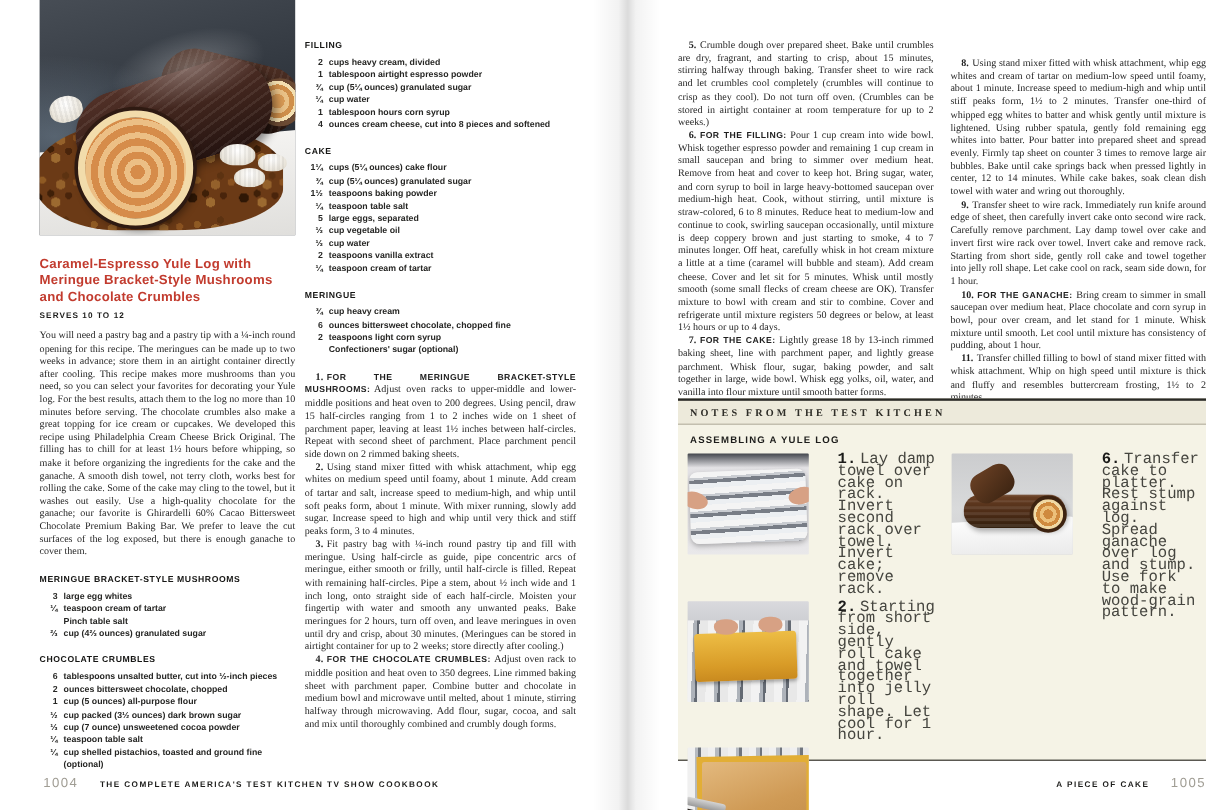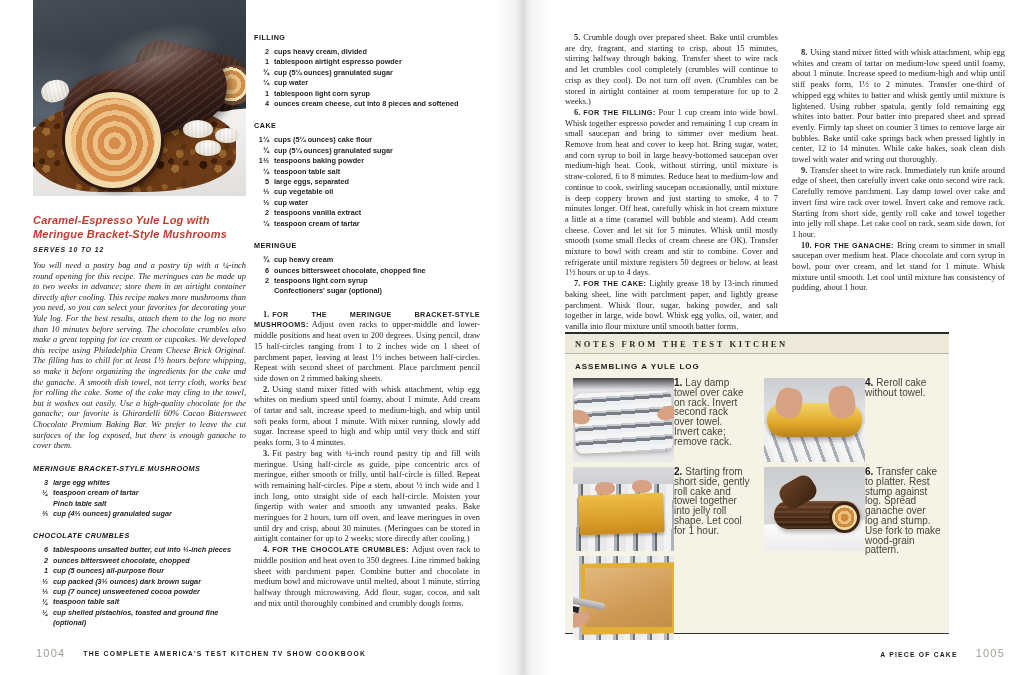--- a/index.html
+++ b/index.html
@@ -7,21 +7,21 @@
     width:1024px;height:675px;position:relative;overflow:hidden;
     background:#ffffff;
     font-family:"Liberation Serif",serif;color:#1f1f1f;
   }
   
   .page{position:absolute;top:0;height:675px;}
   .page-left{left:33px;width:447px;}
   .page-right{left:565px;width:440px;}
   .spine{position:absolute;left:494px;top:0;width:56px;height:675px;pointer-events:none;
     background:linear-gradient(90deg,rgba(0,0,0,0) 0%,rgba(0,0,0,.05) 38%,rgba(0,0,0,.14) 52%,rgba(0,0,0,.05) 64%,rgba(0,0,0,0) 100%);}
-  .colA{position:absolute;left:0;top:0;width:213px;font-style:italic;}
+  .colA{position:absolute;left:0;top:0;width:213px;}
   .colB{position:absolute;left:221px;top:33px;width:226px;}
   .colC{position:absolute;left:0;top:33px;width:213px;}
   .colD{position:absolute;left:227px;top:33px;width:213px;}
 
   
   .title{margin:17px 0 0;font-family:"Liberation Sans",sans-serif;font-weight:bold;
     font-size:11px;line-height:14px;color:#c23b2e;letter-spacing:.2px;}
   .title span{display:block;}
   .serves{margin:5px 0 8px;font-family:"Liberation Sans",sans-serif;font-weight:bold;
     font-size:6.8px;letter-spacing:.9px;color:#1b1b19;}
@@ -34,21 +34,21 @@
   .qty{flex:none;width:15px;text-align:right;margin-right:5px;}
   .itext{flex:1;}
   .method{margin-top:13px;}
   .step{margin:0;font-size:8.4px;line-height:10.7px;text-align:justify;text-indent:9px;}
   .snum{font-weight:bold;margin-right:3px;}
   .slabel{font-family:"Liberation Sans",sans-serif;font-weight:bold;font-size:7.2px;letter-spacing:.4px;}
   .slabel:not(:empty){margin-right:3px;}
 
   
   .foot{position:absolute;bottom:16px;display:flex;align-items:baseline;gap:18px;}
-  .footL{left:3px;align-items:center;}
+  .footL{left:3px;}
   .footR{right:0;}
   .pnum{font-family:"Liberation Sans",sans-serif;font-size:11px;letter-spacing:1.2px;color:#a09d94;}
   .ftext{font-family:"Liberation Sans",sans-serif;font-weight:bold;font-size:6.8px;
     letter-spacing:1.2px;color:#1c1c1a;}
 
   
   .main-photo{position:relative;width:213px;height:196px;overflow:hidden;
     background:
       radial-gradient(ellipse at 6% 58%, rgba(150,172,192,.38), transparent 42%),
       linear-gradient(165deg,#474d55 0%,#343a42 40%,#262b32 75%,#20252b 100%);}
@@ -88,33 +88,33 @@
       repeating-linear-gradient(90deg, rgba(0,0,0,.05) 0 2px, transparent 2px 4px),
       radial-gradient(ellipse at 50% 30%, #ffffff, #e8e3d8 70%, #cfc9bb);}
   .m1{left:150px;top:120px;width:30px;height:18px;}
   .m2{left:162px;top:140px;width:26px;height:16px;}
   .m3{left:182px;top:128px;width:24px;height:15px;}
   .m4{left:8px;top:80px;width:28px;height:22px;transform:rotate(-14deg);}
   .mp-snow{position:absolute;left:58px;top:26px;width:132px;height:62px;transform:rotate(-15deg);
     background:radial-gradient(ellipse, rgba(255,255,255,.28), transparent 70%);}
 
   
-  .notes{position:absolute;left:0;top:332px;width:384px;height:301px;background:#f5f3e6;
+  .notes{position:absolute;left:0;top:332px;width:440px;height:301px;background:#f5f3e6;
     border-bottom:1px solid #33322c;}
   .notes-header{background:#edeadb;border-top:2px solid #2a2a26;border-bottom:1px solid #b9b4a4;
     font-family:"Liberation Serif",serif;font-weight:bold;font-size:8.5px;letter-spacing:2.6px;
     color:#2f2e28;padding:5px 10px 4px;}
   .notes-title{margin:8px 10px 7px;font-family:"Liberation Sans",sans-serif;font-weight:bold;
     font-size:8px;letter-spacing:1px;color:#1c1c1a;}
   .notes-grid{display:flex;gap:14px;padding:0 8px;}
   .ncol{width:213px;display:flex;flex-direction:column;gap:5px;}
   .nstep{display:flex;}
   .nphoto{position:relative;flex:none;width:101px;height:84px;overflow:hidden;border-radius:1px;}
   .nphoto i{position:absolute;display:block;}
-  .ncap{flex:1;padding-left:0;font-family:Liberation Sans, sans-serif;font-size:10px;
+  .ncap{flex:1;padding-left:24px;font-family:Liberation Mono, monospace;font-size:13px;
     line-height:9.8px;color:#45453f;}
   .nnum{color:#1b1b19;margin-right:3px;}
 
   
   [data-photo="p1"]{background:linear-gradient(180deg,#44474e 0%,#e4e3e6 14%,#dcdbde 34%,#e9e8ea 100%);}
   [data-photo="p1"] .e1{left:2%;right:2%;top:17%;bottom:12%;border-radius:7px;
     background:repeating-linear-gradient(178deg, #f4f4f4 0 5px, #c9ccd1 5px 7px, #787d86 7px 10px, #eceff2 10px 14px);
     box-shadow:0 2px 4px rgba(0,0,0,.25);transform:rotate(-2deg);}
   [data-photo="p1"] .e2{left:-5px;top:38%;width:22px;height:14px;background:#d7a184;border-radius:50%;transform:rotate(15deg);}
   [data-photo="p1"] .e3{right:-5px;top:33%;width:22px;height:14px;background:#d7a184;border-radius:50%;transform:rotate(-15deg);}
@@ -188,20 +188,21 @@
       <div class="mp-face"></div>
       <div class="mp-mush m1"></div>
       <div class="mp-mush m2"></div>
       <div class="mp-mush m3"></div>
       <div class="mp-mush m4"></div>
     </div>
 
     <h1 class="title">
       <span>Caramel-Espresso Yule Log with</span>
       <span>Meringue Bracket-Style Mushrooms</span>
+      <span>and Chocolate Crumbles</span>
     </h1>
     <div class="serves">SERVES 10 TO 12</div>
     <p class="intro">You will need a pastry bag and a pastry tip with a ¼-inch round opening for this recipe. The meringues can be made up to two weeks in advance; store them in an airtight container directly after cooling. This recipe makes more mushrooms than you need, so you can select your favorites for decorating your Yule log. For the best results, attach them to the log no more than 10 minutes before serving. The chocolate crumbles also make a great topping for ice cream or cupcakes. We developed this recipe using Philadelphia Cream Cheese Brick Original. The filling has to chill for at least 1½ hours before whipping, so make it before organizing the ingredients for the cake and the ganache. A smooth dish towel, not terry cloth, works best for rolling the cake. Some of the cake may cling to the towel, but it washes out easily. Use a high-quality chocolate for the ganache; our favorite is Ghirardelli 60% Cacao Bittersweet Chocolate Premium Baking Bar. We prefer to leave the cut surfaces of the log exposed, but there is enough ganache to cover them.</p>
 
     <div class="ing-group">
       <h3>MERINGUE BRACKET-STYLE MUSHROOMS</h3>
       <ul>
 
       <li class="ing">
             <span class="qty">3</span>
@@ -273,21 +274,21 @@
           <li class="ing">
             <span class="qty">¾</span>
             <span class="itext">cup (5¼ ounces) granulated sugar</span>
           </li>
           <li class="ing">
             <span class="qty">¼</span>
             <span class="itext">cup water</span>
           </li>
           <li class="ing">
             <span class="qty">1</span>
-            <span class="itext">tablespoon light corn syrup</span>
+            <span class="itext">tablespoon hours corn syrup</span>
           </li>
           <li class="ing">
             <span class="qty">4</span>
             <span class="itext">ounces cream cheese, cut into 8 pieces and softened</span>
           </li>
         </ul>
     </div>
     <div class="ing-group">
       <h3>CAKE</h3>
       <ul>
@@ -377,20 +378,21 @@
         <p class="step"><span class="snum">6.</span><span class="slabel">FOR THE FILLING:</span><span class="stext">Pour 1 cup cream into wide bowl. Whisk together espresso powder and remaining 1 cup cream in small saucepan and bring to simmer over medium heat. Remove from heat and cover to keep hot. Bring sugar, water, and corn syrup to boil in large heavy-bottomed saucepan over medium-high heat. Cook, without stirring, until mixture is straw-colored, 6 to 8 minutes. Reduce heat to medium-low and continue to cook, swirling saucepan occasionally, until mixture is deep coppery brown and just starting to smoke, 4 to 7 minutes longer. Off heat, carefully whisk in hot cream mixture a little at a time (caramel will bubble and steam). Add cream cheese. Cover and let sit for 5 minutes. Whisk until mostly smooth (some small flecks of cream cheese are OK). Transfer mixture to bowl with cream and stir to combine. Cover and refrigerate until mixture registers 50 degrees or below, at least 1½ hours or up to 4 days.</span></p>
         <p class="step"><span class="snum">7.</span><span class="slabel">FOR THE CAKE:</span><span class="stext">Lightly grease 18 by 13-inch rimmed baking sheet, line with parchment paper, and lightly grease parchment. Whisk flour, sugar, baking powder, and salt together in large, wide bowl. Whisk egg yolks, oil, water, and vanilla into flour mixture until smooth batter forms.</span></p>
       </div>
   </div>
   <div class="colD">
     <div class="method" style="margin-top:15px;">
 
     <p class="step"><span class="snum">8.</span><span class="slabel"></span><span class="stext">Using stand mixer fitted with whisk attachment, whip egg whites and cream of tartar on medium-low speed until foamy, about 1 minute. Increase speed to medium-high and whip until stiff peaks form, 1½ to 2 minutes. Transfer one-third of whipped egg whites to batter and whisk gently until mixture is lightened. Using rubber spatula, gently fold remaining egg whites into batter. Pour batter into prepared sheet and spread evenly. Firmly tap sheet on counter 3 times to remove large air bubbles. Bake until cake springs back when pressed lightly in center, 12 to 14 minutes. While cake bakes, soak clean dish towel with water and wring out thoroughly.</span></p>
         <p class="step"><span class="snum">9.</span><span class="slabel"></span><span class="stext">Transfer sheet to wire rack. Immediately run knife around edge of sheet, then carefully invert cake onto second wire rack. Carefully remove parchment. Lay damp towel over cake and invert first wire rack over towel. Invert cake and remove rack. Starting from short side, gently roll cake and towel together into jelly roll shape. Let cake cool on rack, seam side down, for 1 hour.</span></p>
         <p class="step"><span class="snum">10.</span><span class="slabel">FOR THE GANACHE:</span><span class="stext">Bring cream to simmer in small saucepan over medium heat. Place chocolate and corn syrup in bowl, pour over cream, and let stand for 1 minute. Whisk mixture until smooth. Let cool until mixture has consistency of pudding, about 1 hour.</span></p>
+        <p class="step"><span class="snum">11.</span><span class="slabel"></span><span class="stext">Transfer chilled filling to bowl of stand mixer fitted with whisk attachment. Whip on high speed until mixture is thick and fluffy and resembles buttercream frosting, 1½ to 2 minutes.</span></p>
       </div>
   </div>
 
   <div class="notes">
     <div class="notes-header">NOTES FROM THE TEST KITCHEN</div>
     <div class="notes-title">ASSEMBLING A YULE LOG</div>
     <div class="notes-grid">
       <div class="ncol">
 
       <div class="nstep">
@@ -418,30 +420,20 @@
               <i class="e1"></i>
               <i class="e2"></i>
               <i class="e3"></i>
               <i class="e4"></i>
               <i class="e5"></i>
             </div>
           </div>
         </div>
       <div class="ncol">
 
-      <div class="nstep">
-            <div class="nphoto" data-photo="p4">
-              <i class="e1"></i>
-              <i class="e2"></i>
-              <i class="e3"></i>
-              <i class="e4"></i>
-              <i class="e5"></i>
-            </div>
-            <div class="ncap"><b class="nnum">4.</b><span>Reroll cake without towel.</span></div>
-          </div>
           <div class="nstep">
             <div class="nphoto" data-photo="p6">
               <i class="e1"></i>
               <i class="e2"></i>
               <i class="e3"></i>
               <i class="e4"></i>
               <i class="e5"></i>
             </div>
             <div class="ncap"><b class="nnum">6.</b><span>Transfer cake to platter. Rest stump against log. Spread ganache over log and stump. Use fork to make wood-grain pattern.</span></div>
           </div>

